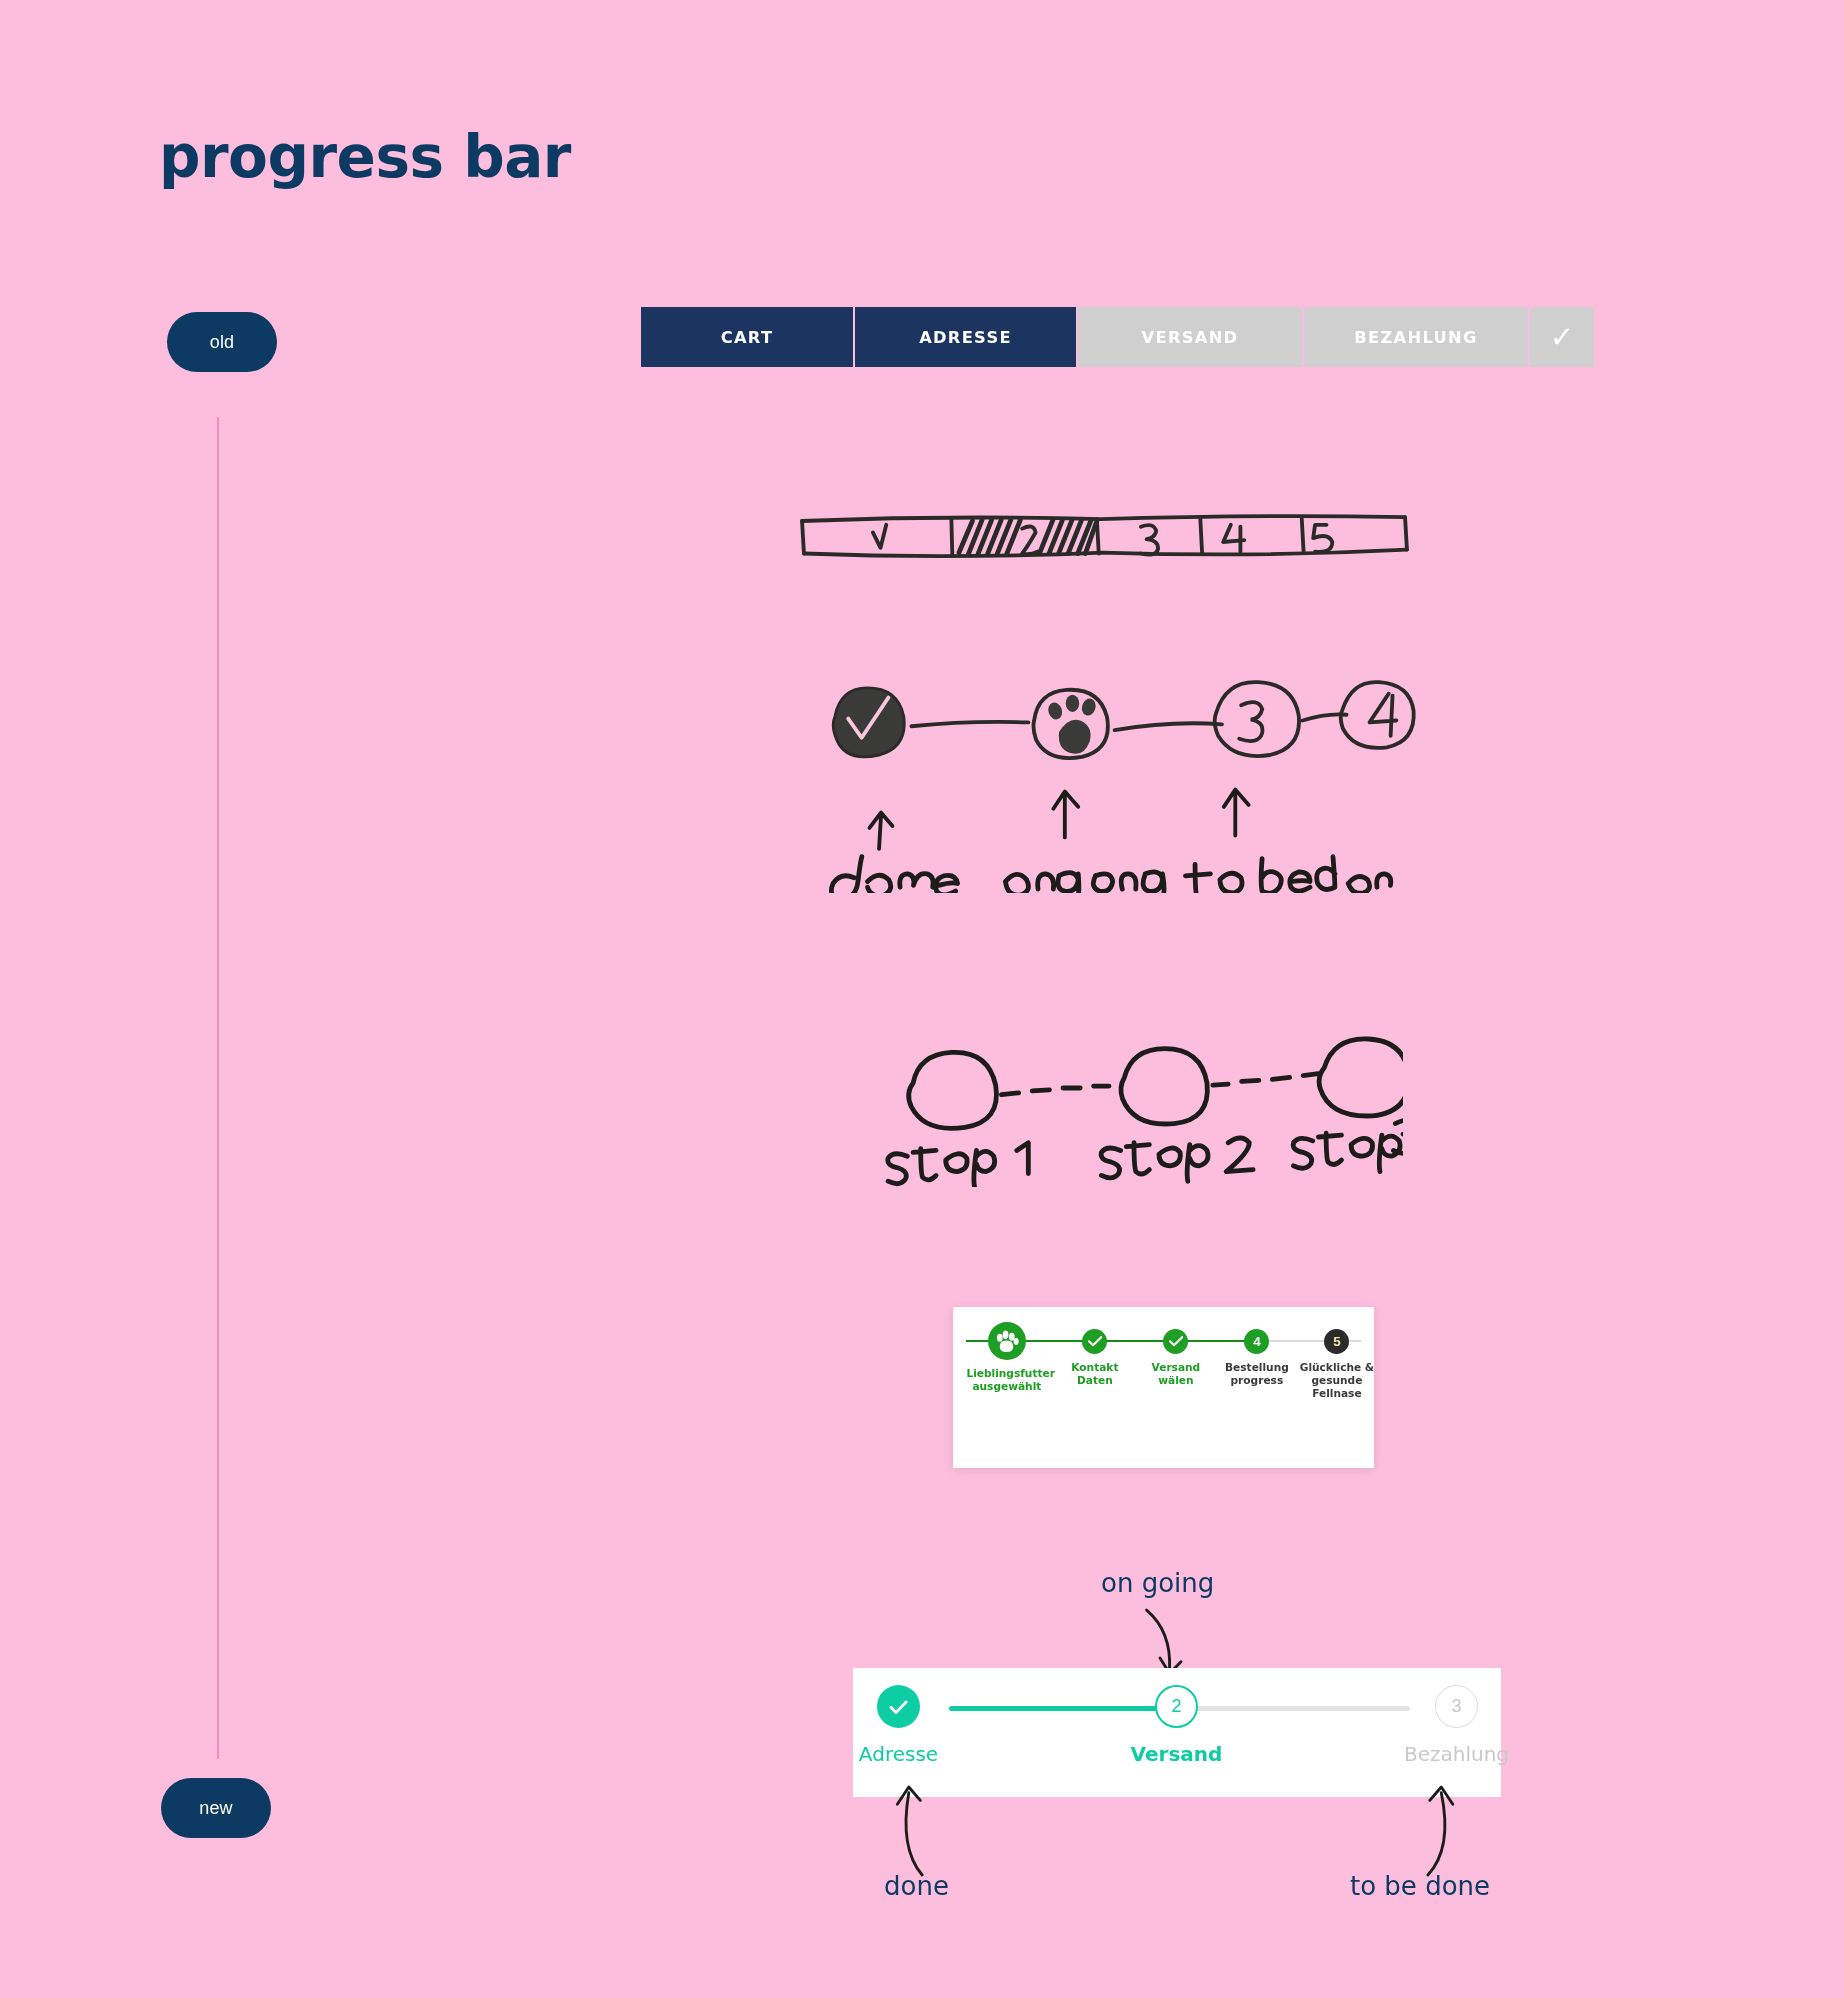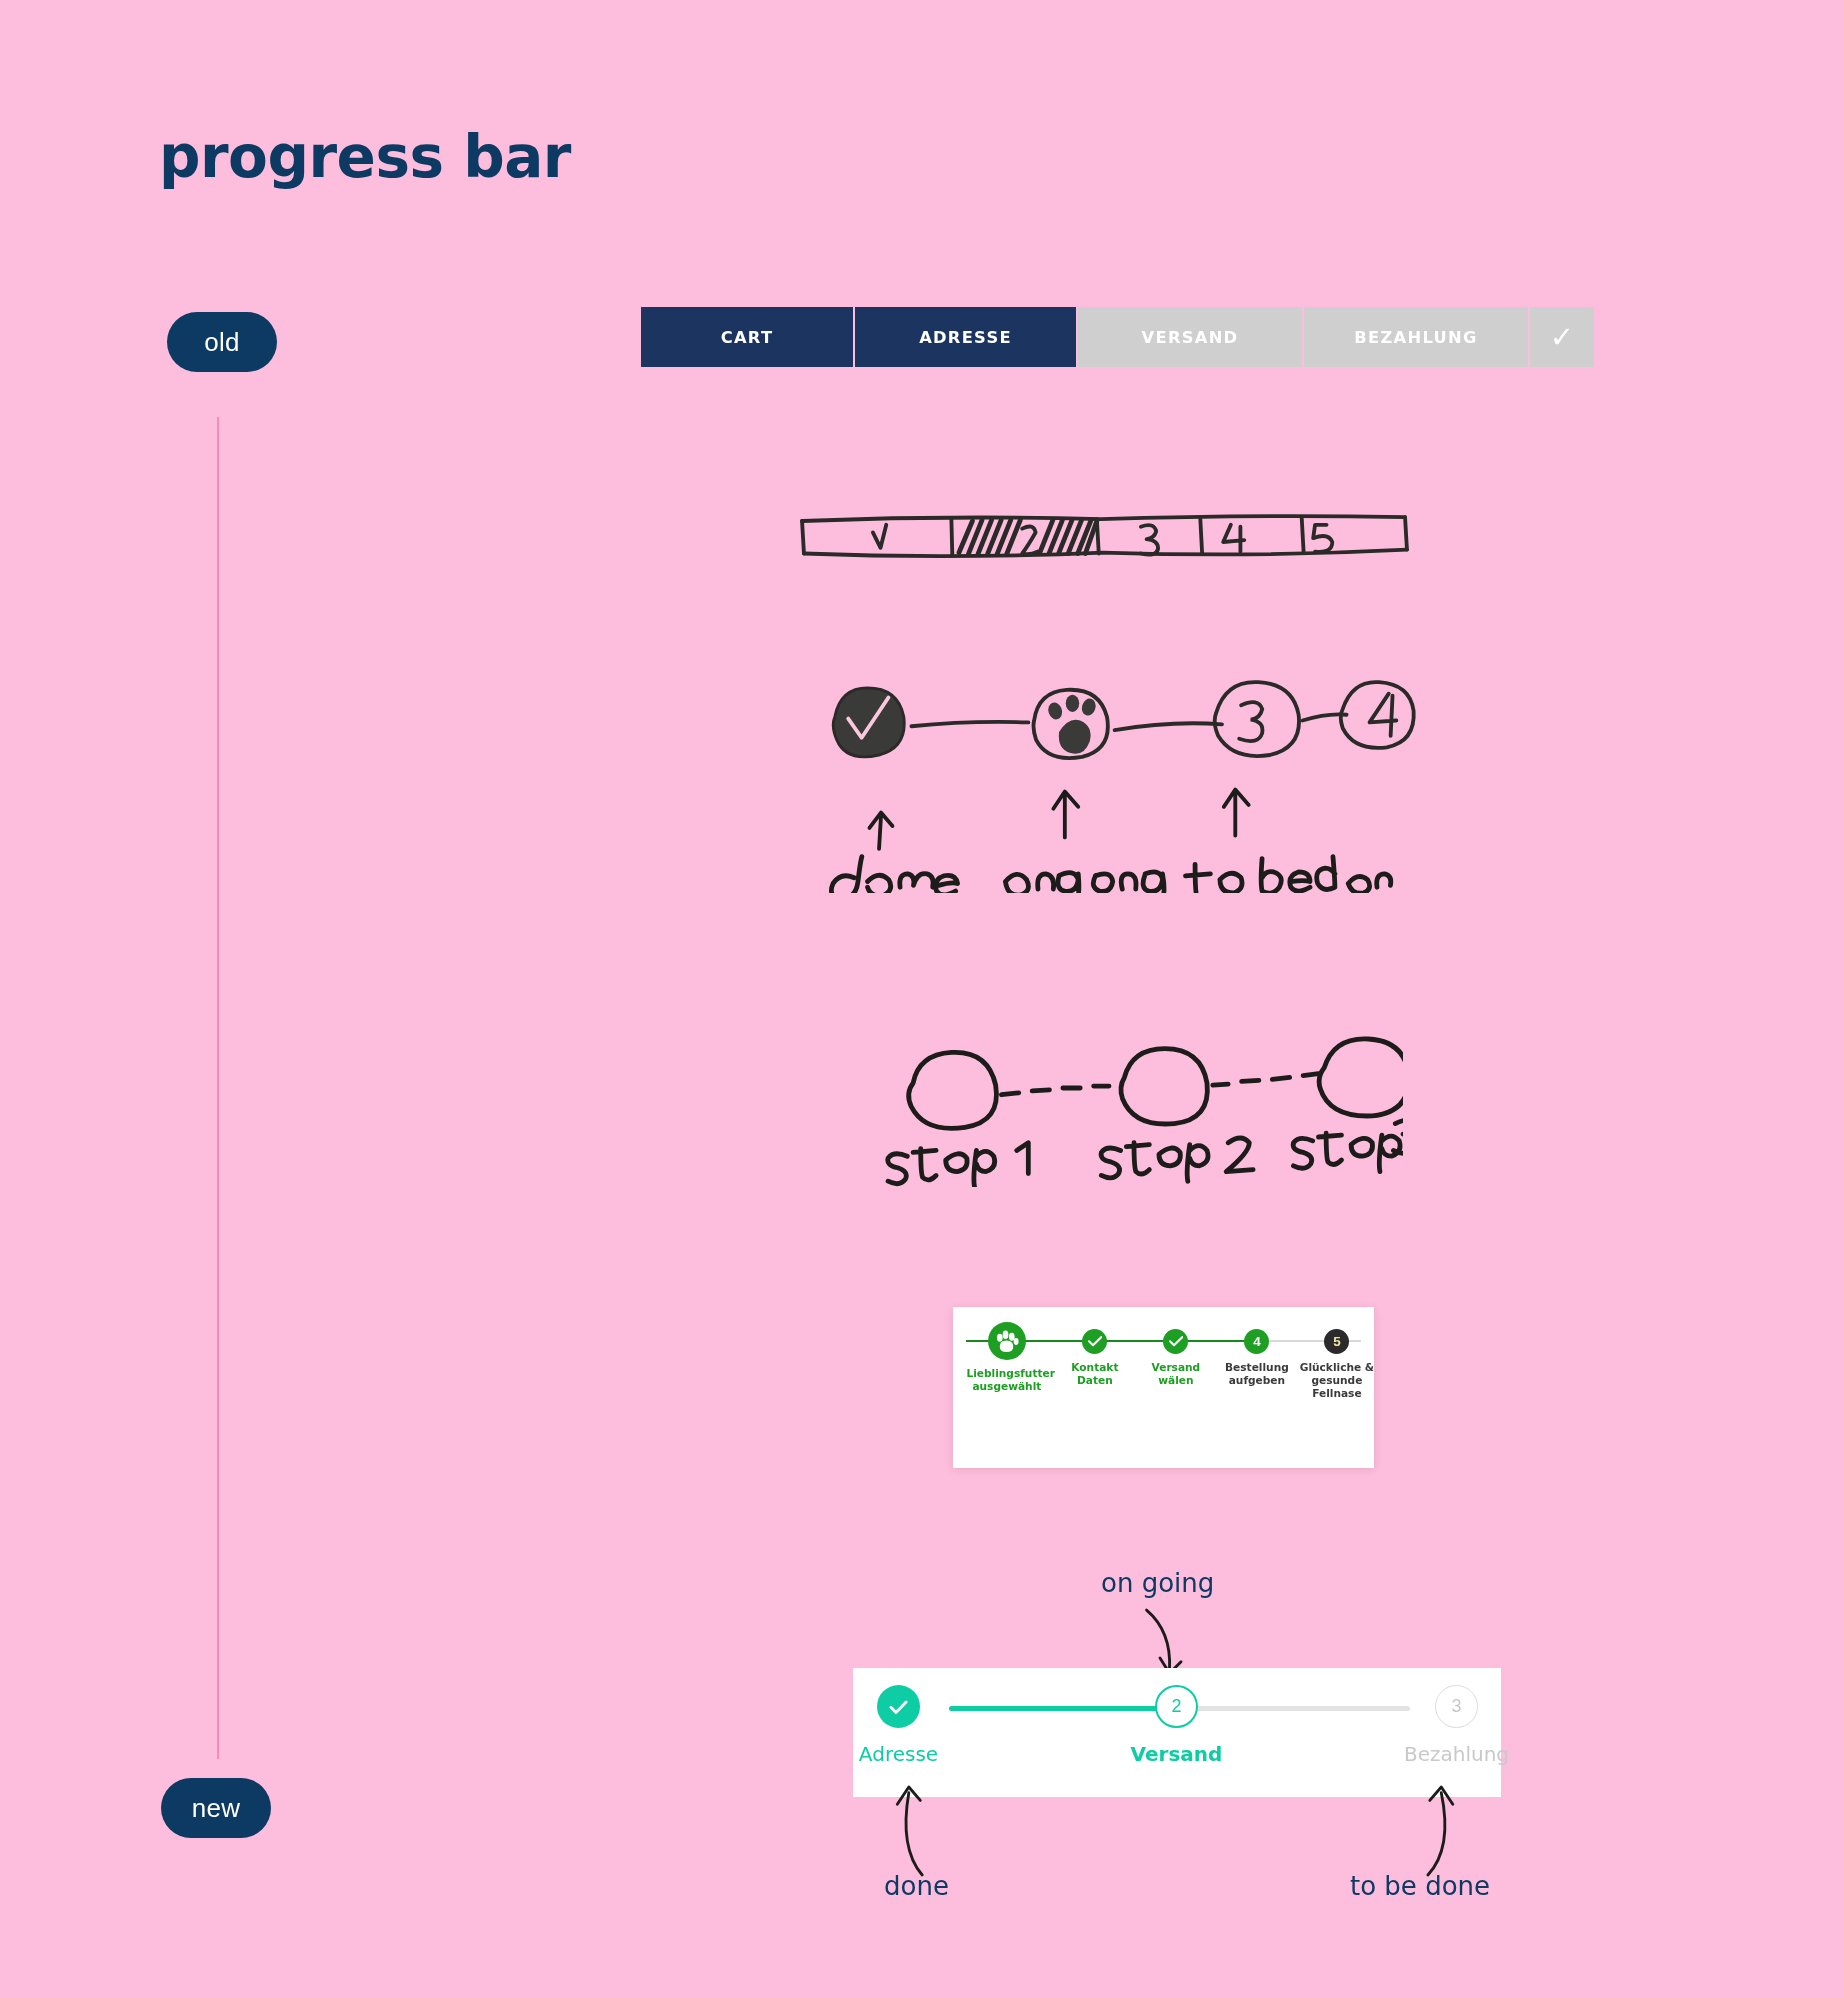--- a/index.html
+++ b/index.html
@@ -26,21 +26,21 @@
 
   
   .pill {
     position: absolute;
     background: #0D3A63;
     color: #ffffff;
     border-radius: 960px;
     display: flex;
     align-items: center;
     justify-content: center;
-    font-size: 26px;
+    font-size: 18px;
     font-weight: 500;
     letter-spacing: 0.2px;
   }
   #pill-old { left: 167px; top: 312px; width: 110px; height: 60px; }
   #pill-new { left: 161px; top: 1778px; width: 110px; height: 60px; text-align: center; }
 
   
   #timeline-line {
     position: absolute;
     left: 217px; top: 417px;
@@ -414,21 +414,21 @@
         <span>wälen</span>
       </div>
     </div>
 
     <div class="old-step" style="left:250px;">
       <div class="old-dot green small">
         <span class="old-dot-num">4</span>
       </div>
       <div class="old-step-label muted">
         <span>Bestellung</span><br>
-        <span>aufgeben</span>
+        <span>progress</span>
       </div>
     </div>
 
     <div class="old-step" style="left:330px;">
       <div class="old-dot dark small">
         <span class="old-dot-num goldish">5</span>
       </div>
       <div class="old-step-label muted">
         <span>Glückliche &amp;</span><br>
         <span>gesunde</span><br>

